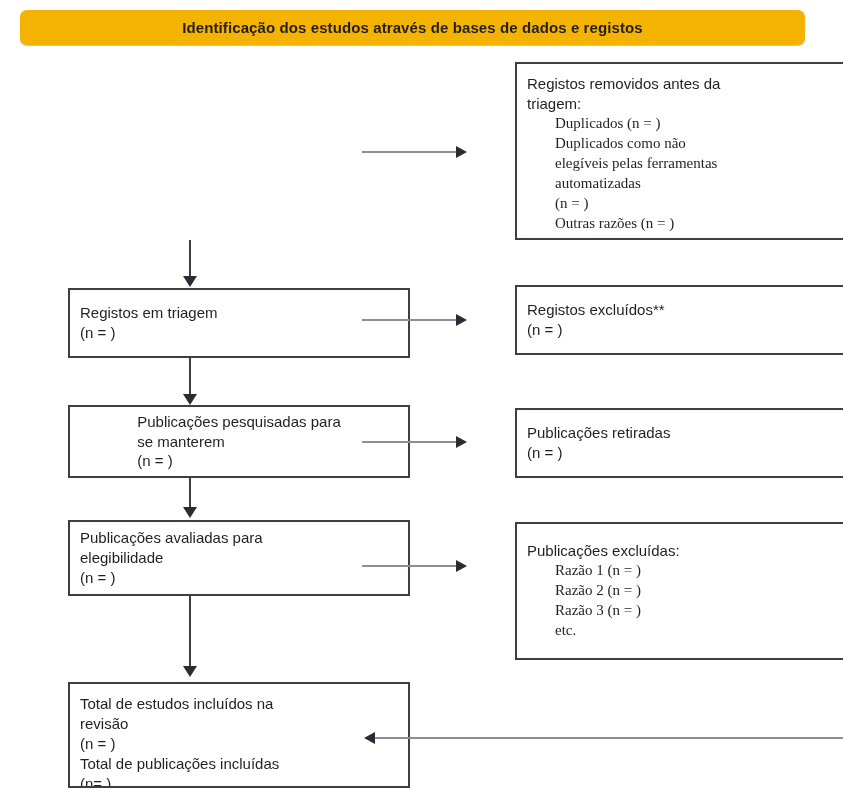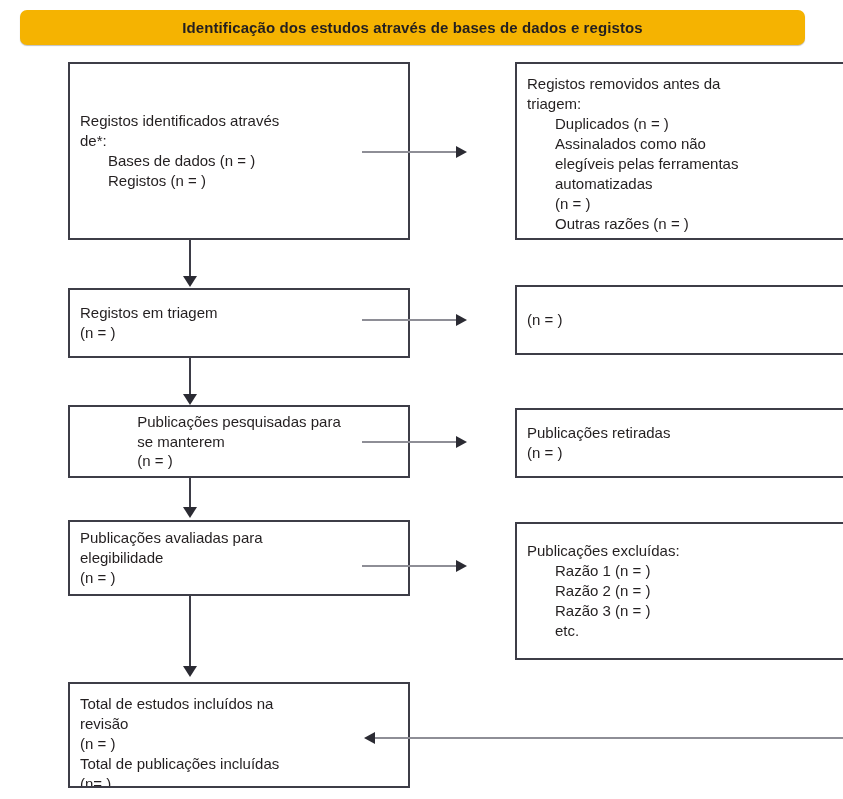--- a/index.html
+++ b/index.html
@@ -61,20 +61,21 @@
     padding-top: 10px;
   }
   .line {
     font-size: 15px;
     line-height: 1.33;
     color: #231f20;
     white-space: pre;
   }
   .line.indent {
     padding-left: 28px;
+    font-family: Liberation Serif, serif;
   }
 
   
   .vline {
     position: absolute;
     width: 2px;
     background: #3d3d47;
   }
   .hline {
     position: absolute;
@@ -108,35 +109,27 @@
 </style>
 </head>
 <body>
 
 <div id="canvas">
 
   <div class="banner">
     <div class="banner-text">Identificação dos estudos através de bases de dados e registos</div>
   </div>
 
-  <div class="box" style="left:20px; top:62px; width:342px; height:178px;">
-    <div class="box-inner">
-      <div class="line">Registos identificados através</div>
-      <div class="line">de*:</div>
-      <div class="line indent">Bases de dados (n = )</div>
-      <div class="line indent">Registos (n = )</div>
-    </div>
-  </div>
 
   <div class="box top-align" style="left:467px; top:62px; width:341px; height:178px;">
     <div class="box-inner pad-top">
       <div class="line">Registos removidos antes da</div>
       <div class="line">triagem:</div>
       <div class="line indent">Duplicados (n = )</div>
-      <div class="line indent">Assinalados como não</div>
+      <div class="line indent">Duplicados como não</div>
       <div class="line indent">elegíveis pelas ferramentas</div>
       <div class="line indent">automatizadas</div>
       <div class="line indent">(n = )</div>
       <div class="line indent">Outras razões (n = )</div>
     </div>
   </div>
 
   <div class="hline" style="left:362px; top:151px; width:95px;"></div>
   <div class="arrow-right" style="left:456px; top:146px;"></div>
 
@@ -145,20 +138,21 @@
 
   <div class="box" style="left:20px; top:288px; width:342px; height:70px;">
     <div class="box-inner">
       <div class="line">Registos em triagem</div>
       <div class="line">(n = )</div>
     </div>
   </div>
 
   <div class="box" style="left:467px; top:285px; width:341px; height:70px;">
     <div class="box-inner">
+      <div class="line">Registos excluídos**</div>
       <div class="line">(n = )</div>
     </div>
   </div>
 
   <div class="hline" style="left:362px; top:319px; width:95px;"></div>
   <div class="arrow-right" style="left:456px; top:314px;"></div>
 
   <div class="vline" style="left:189px; top:358px; height:42px;"></div>
   <div class="arrow-down" style="left:183px; top:394px;"></div>
 

